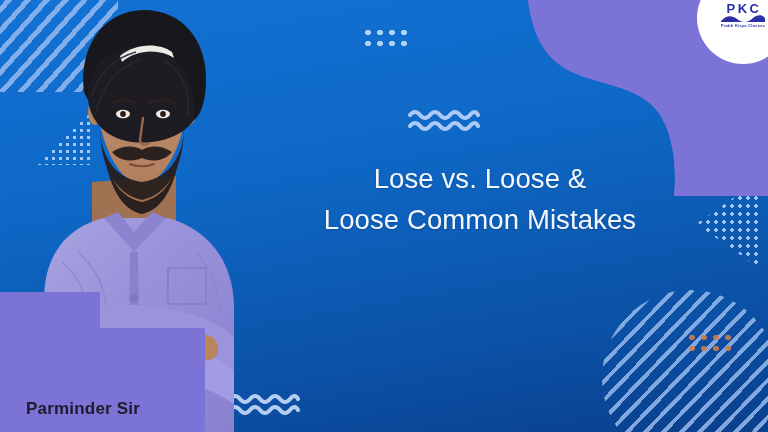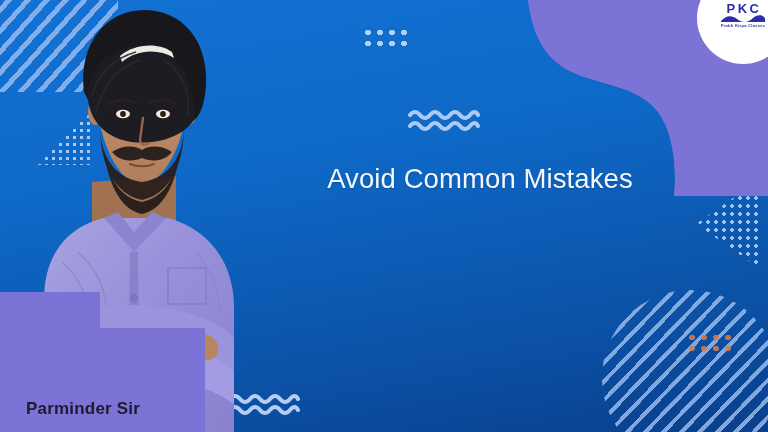--- a/index.html
+++ b/index.html
@@ -341,16 +341,17 @@
         <svg width="46" height="9" viewBox="0 0 46 9">
           <path d="M1 7 C6 1 12 1 17 5 C22 9 28 9 33 4 C38 0 43 1 45 4
                    L45 8 L1 8 Z" fill="#2C2FA8"></path>
         </svg>
       </div>
       <div class="logo-tag">Prabh Kirpa Classes</div>
     </div>
   </div>
 
   <div class="title-block">
-    <span class="title-line">Avoid Common Mistakes</span>
+    <span class="title-line">Lose vs. Loose &amp;</span>
+    <span class="title-line">Loose Common Mistakes</span>
   </div>
 
 </div>
 
 </body></html>

